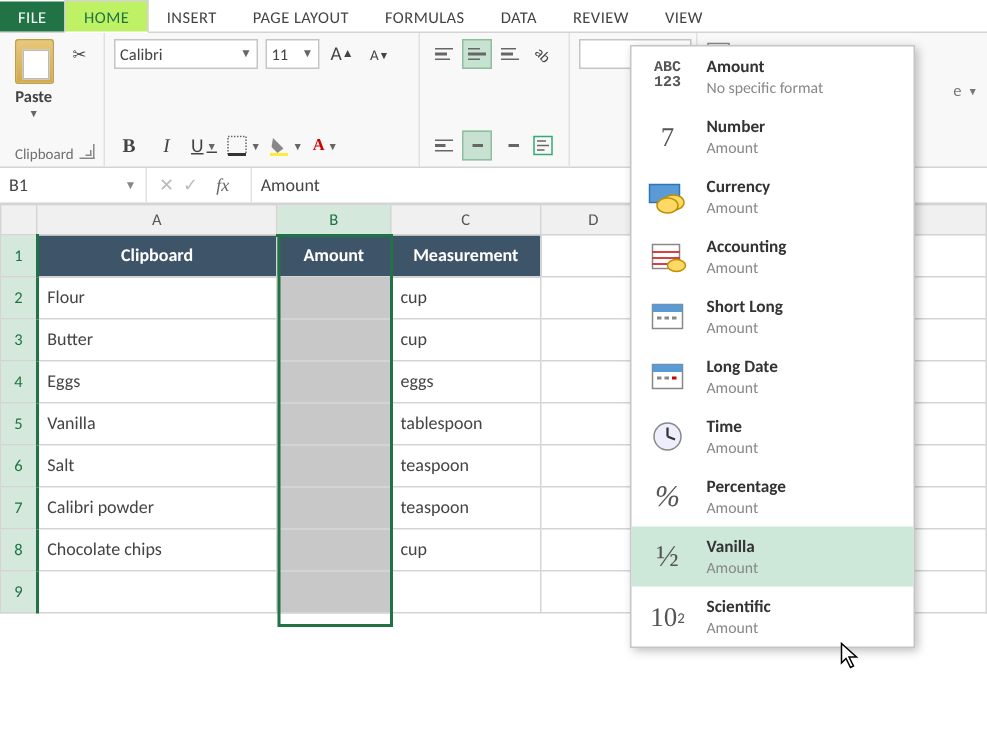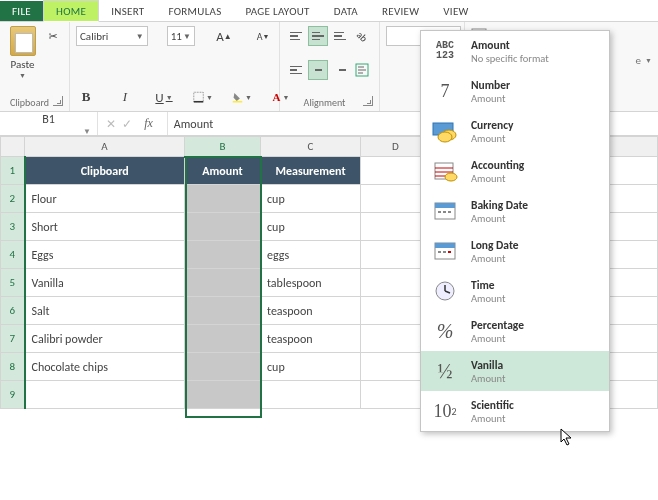--- a/index.html
+++ b/index.html
@@ -11,27 +11,27 @@
   .tab.file { background: #217346; color: #fff; }
   .tab.active { background: #bef264; color: #217346; border: 1px solid #d4d4d4; border-bottom: 1px solid #fff; margin-bottom: -1px; }
 
   
   .ribbon { display: flex; height: 90px; background: #f8f8f8; border-bottom: 1px solid #d4d4d4; }
   .group { border-right: 1px solid #e1e1e1; padding: 4px 6px 0; display: flex; flex-direction: column; justify-content: space-between; }
   .group-label { text-align: center; font-size: 10px; color: #6f6f6f; padding: 2px 0; }
 
   .clipboard { width: 70px; }
   .clipboard .top { display: flex; gap: 4px; }
-  .clipboard .paste { display: flex; flex-direction: column; align-items: center; width: 38px; }
+  .clipboard .paste { display: flex; flex-direction: column; align-items: center; width: 38px; font-weight: bold; }
   .clipboard .side { display: flex; flex-direction: column; gap: 2px; }
   .paste-ico { width: 26px; height: 30px; background: linear-gradient(#e8c87a,#d4a94a); border: 1px solid #bfa04a; border-radius: 2px; position: relative; }
   .paste-ico::after { content: ""; position: absolute; top: 6px; left: 4px; width: 16px; height: 18px; background: #fff; border: 1px solid #bbb; }
 
   .font { width: 210px; }
-  .font .row { display: flex; gap: 19px; align-items: center; margin-bottom: 4px; }
+  .font .row { display: flex; gap: 5px; align-items: center; margin-bottom: 4px; }
   .combo { background: #fff; border: 1px solid #c5c5c5; height: 20px; display: flex; align-items: center; padding: 0 3px; font-size: 11px; }
   .combo .dd { margin-left: auto; font-size: 8px; color: #666; }
   .font-name { width: 96px; }
   .font-size { width: 36px; }
   .btn { height: 20px; min-width: 20px; display: inline-flex; align-items: center; justify-content: center; cursor: pointer; font-size: 11px; }
   .btn .dd { font-size: 7px; margin-left: 2px; color: #666; }
   .b { font-weight: bold; font-family: "Times New Roman", serif; font-size: 13px; }
   .i { font-style: italic; font-family: "Times New Roman", serif; font-size: 13px; }
   .u { text-decoration: underline; font-family: "Times New Roman", serif; font-size: 13px; }
 
@@ -43,21 +43,21 @@
   .number { width: 85px; }
   .fmt-combo { background: #fff; border: 1px solid #c5c5c5; height: 20px; width: 75px; display: flex; align-items: center; padding: 0 3px; }
   .fmt-combo .dd { margin-left: auto; font-size: 8px; color: #666; }
 
   .styles { flex: 1; padding: 4px 6px; }
   .cond-fmt { display: flex; align-items: center; gap: 4px; height: 20px; font-size: 11px; color: #444; cursor: pointer; }
   .cond-fmt .dd { font-size: 7px; }
 
   
   .fbar { display: flex; align-items: center; height: 24px; border-bottom: 1px solid #d4d4d4; background: #fff; }
-  .namebox { width: 98px; border-right: 1px solid #e1e1e1; padding: 0 6px; display: flex; align-items: center; height: 100%; flex-direction: column; }
+  .namebox { width: 98px; border-right: 1px solid #e1e1e1; padding: 0 6px; display: flex; align-items: center; height: 100%; }
   .namebox .dd { margin-left: auto; font-size: 8px; color: #888; }
   .fbar-btns { display: flex; gap: 6px; padding: 0 8px; color: #a7a7a7; border-right: 1px solid #e1e1e1; height: 100%; align-items: center; }
   .fx { font-style: italic; font-family: "Times New Roman", serif; color: #666; padding: 0 6px; }
   .fval { padding: 0 6px; }
 
   
   .grid-wrap { position: relative; }
   .grid { border-collapse: collapse; width: 100%; }
   .grid td, .grid th { border: 1px solid #d4d4d4; }
   .corner { width: 24px; height: 20px; background: #f0f0f0; }
@@ -93,22 +93,22 @@
   .align-lines { display:flex; flex-direction:column; gap:2px; width:12px; }
   .align-lines span { height:1.5px; background:#666; display:block; }
 </style>
 </head>
 <body>
 
 <div class="tabs">
   <div class="tab file">FILE</div>
   <div class="tab active">HOME</div>
   <div class="tab">INSERT</div>
+  <div class="tab">PAGE LAYOUT</div>
   <div class="tab">FORMULAS</div>
-  <div class="tab">PAGE LAYOUT</div>
   <div class="tab">DATA</div>
   <div class="tab">REVIEW</div>
   <div class="tab">VIEW</div>
 </div>
 
 <div class="ribbon">
   <div class="group clipboard">
     <div class="top">
       <div class="paste">
         <div class="paste-ico"></div>
@@ -226,21 +226,20 @@
             <span></span>
           </div>
         </div>
       <div class="align-btn">
           <svg width="14" height="14" viewBox="0 0 14 14">
             <rect x="1" y="1" width="12" height="12" fill="none" stroke="#3a7"></rect>
             <path d="M3 4 H9 M3 7 H11 M3 10 H8" stroke="#666"></path>
           </svg>
         </div>
     </div>
-    <div class="group-label"><span>Alignment</span><span class="launcher-ico" style="float:right"></span></div>
   </div>
 
   <div class="group number" style="position:relative">
     <div class="fmt-combo">
         <span></span>
         <span class="dd">▼</span>
       </div>
     <div style="height:40px"></div>
 
   </div>
@@ -299,21 +298,21 @@
           <th class="rowhdr sel">2</th>
           <td class="cell">Flour</td>
           <td class="cell sel"></td>
           <td class="cell">cup</td>
           <td class="cell"></td>
           <td class="cell"></td>
           <td class="cell"></td>
         </tr>
     <tr>
           <th class="rowhdr sel">3</th>
-          <td class="cell">Short</td>
+          <td class="cell">Butter</td>
           <td class="cell sel"></td>
           <td class="cell">cup</td>
           <td class="cell"></td>
           <td class="cell"></td>
           <td class="cell"></td>
         </tr>
     <tr>
           <th class="rowhdr sel">4</th>
           <td class="cell">Eggs</td>
           <td class="cell sel"></td>
@@ -419,21 +418,21 @@
     <div class="fmt-icon">
         <svg viewBox="0 0 28 24">
           <rect x="4" y="4" width="20" height="16" fill="#fff" stroke="#888"></rect>
           <rect x="4" y="4" width="20" height="5" fill="#5b9bd5"></rect>
           <rect x="7" y="12" width="3" height="2" fill="#888"></rect>
           <rect x="12" y="12" width="3" height="2" fill="#888"></rect>
           <rect x="17" y="12" width="3" height="2" fill="#888"></rect>
         </svg>
       </div>
     <div class="fmt-text">
-        <div class="t1">Baking Date</div>
+        <div class="t1">Short Long</div>
         <div class="t2">Amount</div>
       </div>
   </div>
   <div class="fmt-item">
     <div class="fmt-icon">
         <svg viewBox="0 0 28 24">
           <rect x="4" y="4" width="20" height="16" fill="#fff" stroke="#888"></rect>
           <rect x="4" y="4" width="20" height="5" fill="#5b9bd5"></rect>
           <rect x="7" y="12" width="3" height="2" fill="#888"></rect>
           <rect x="12" y="12" width="3" height="2" fill="#888"></rect>

